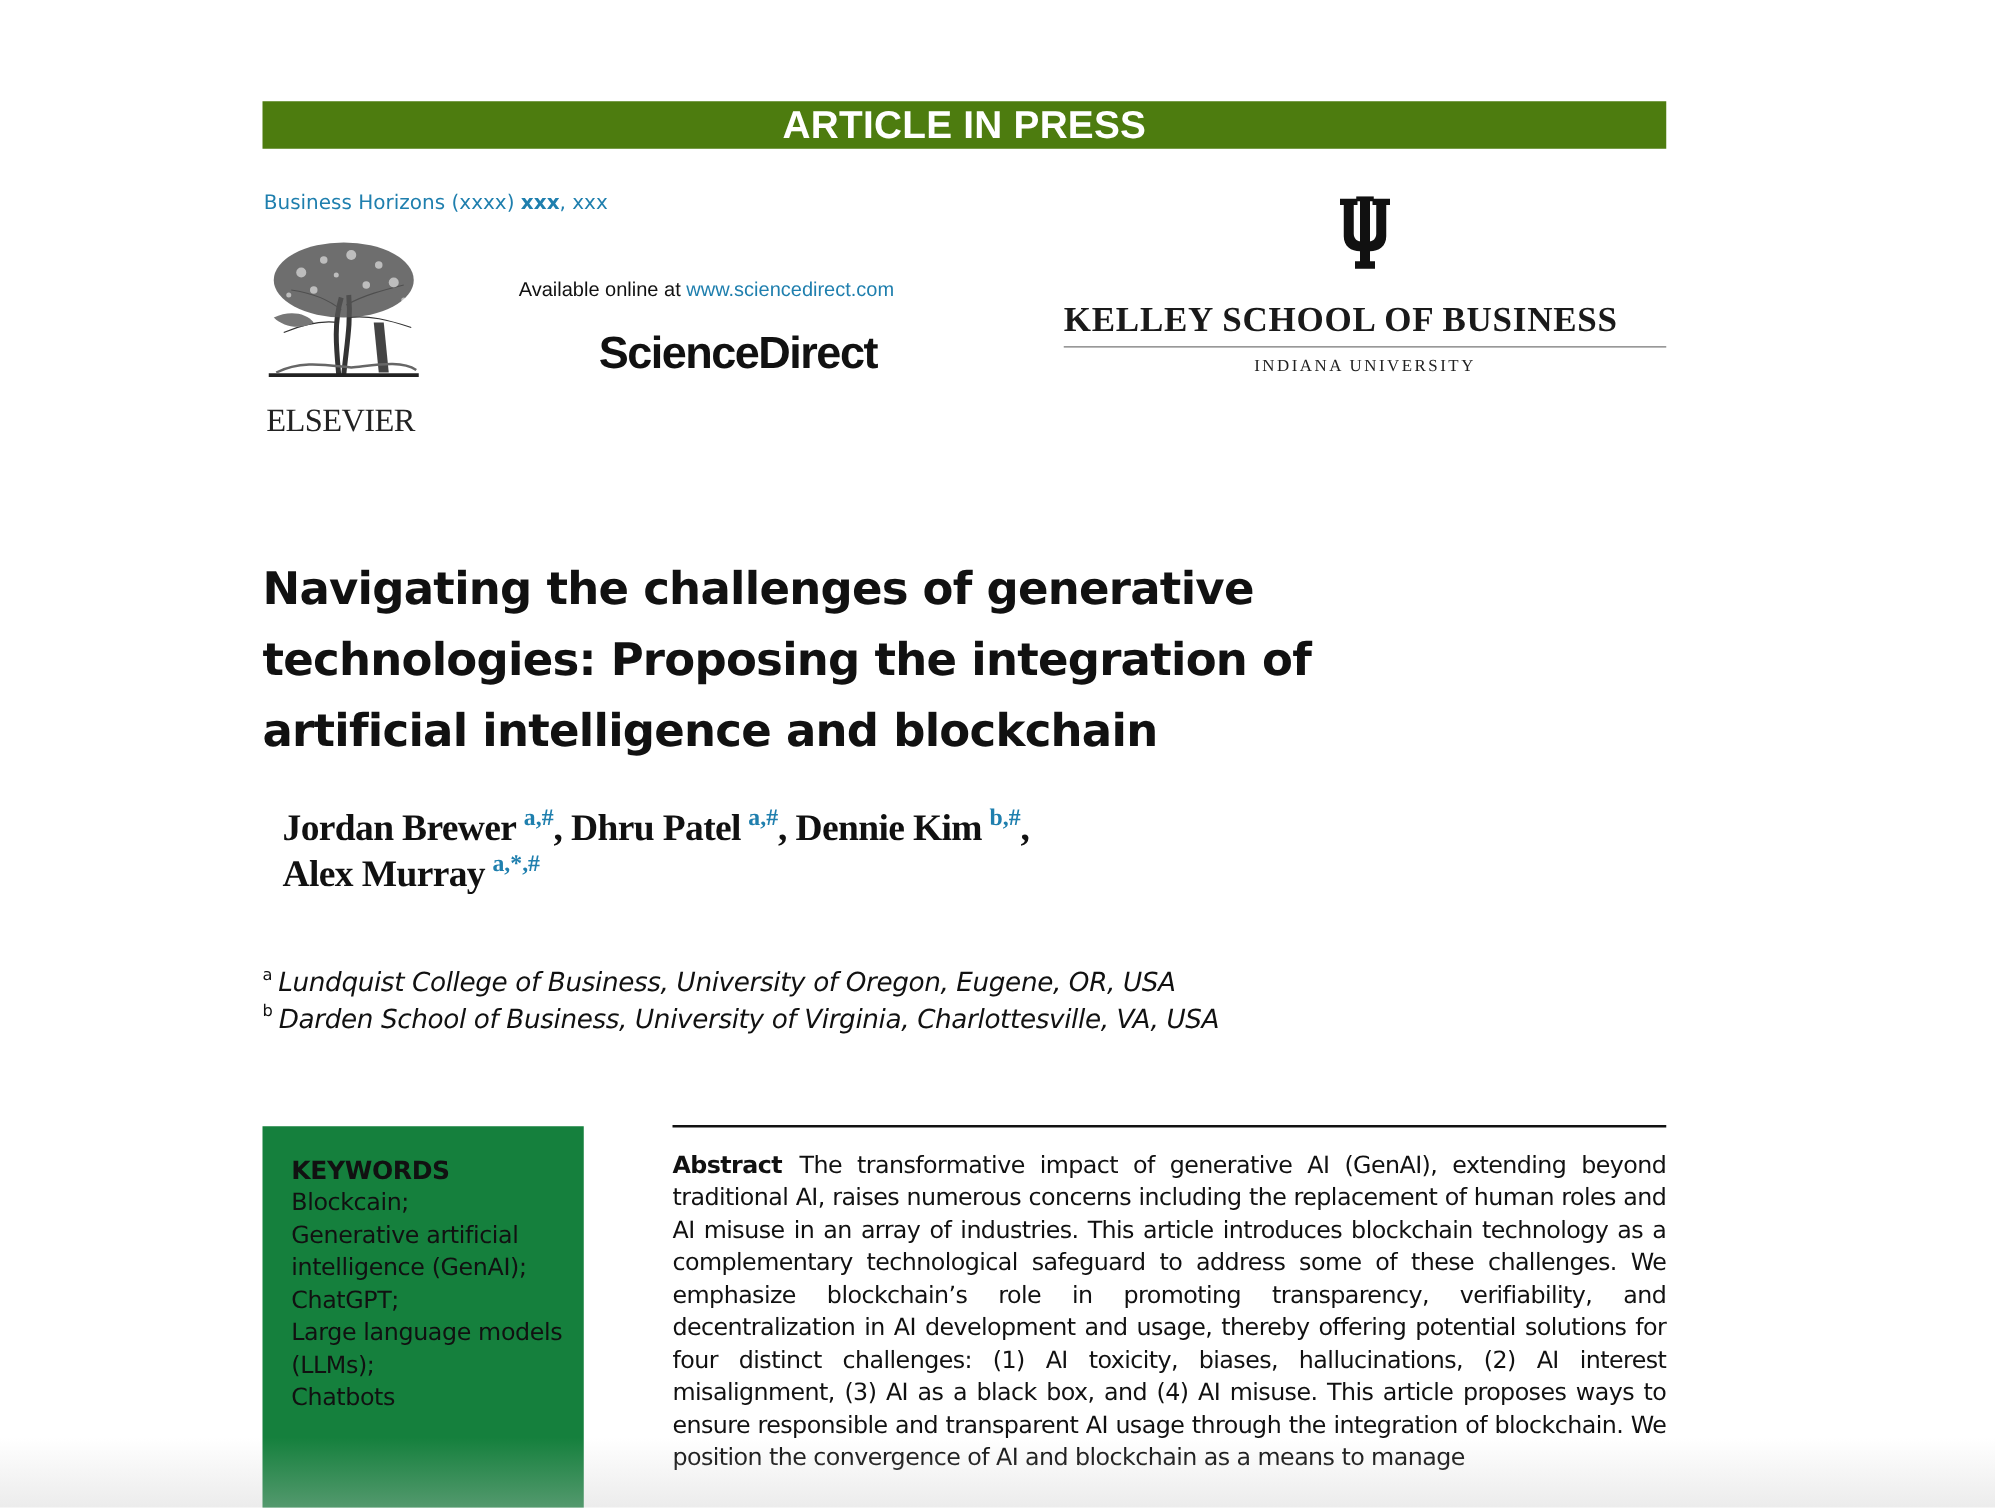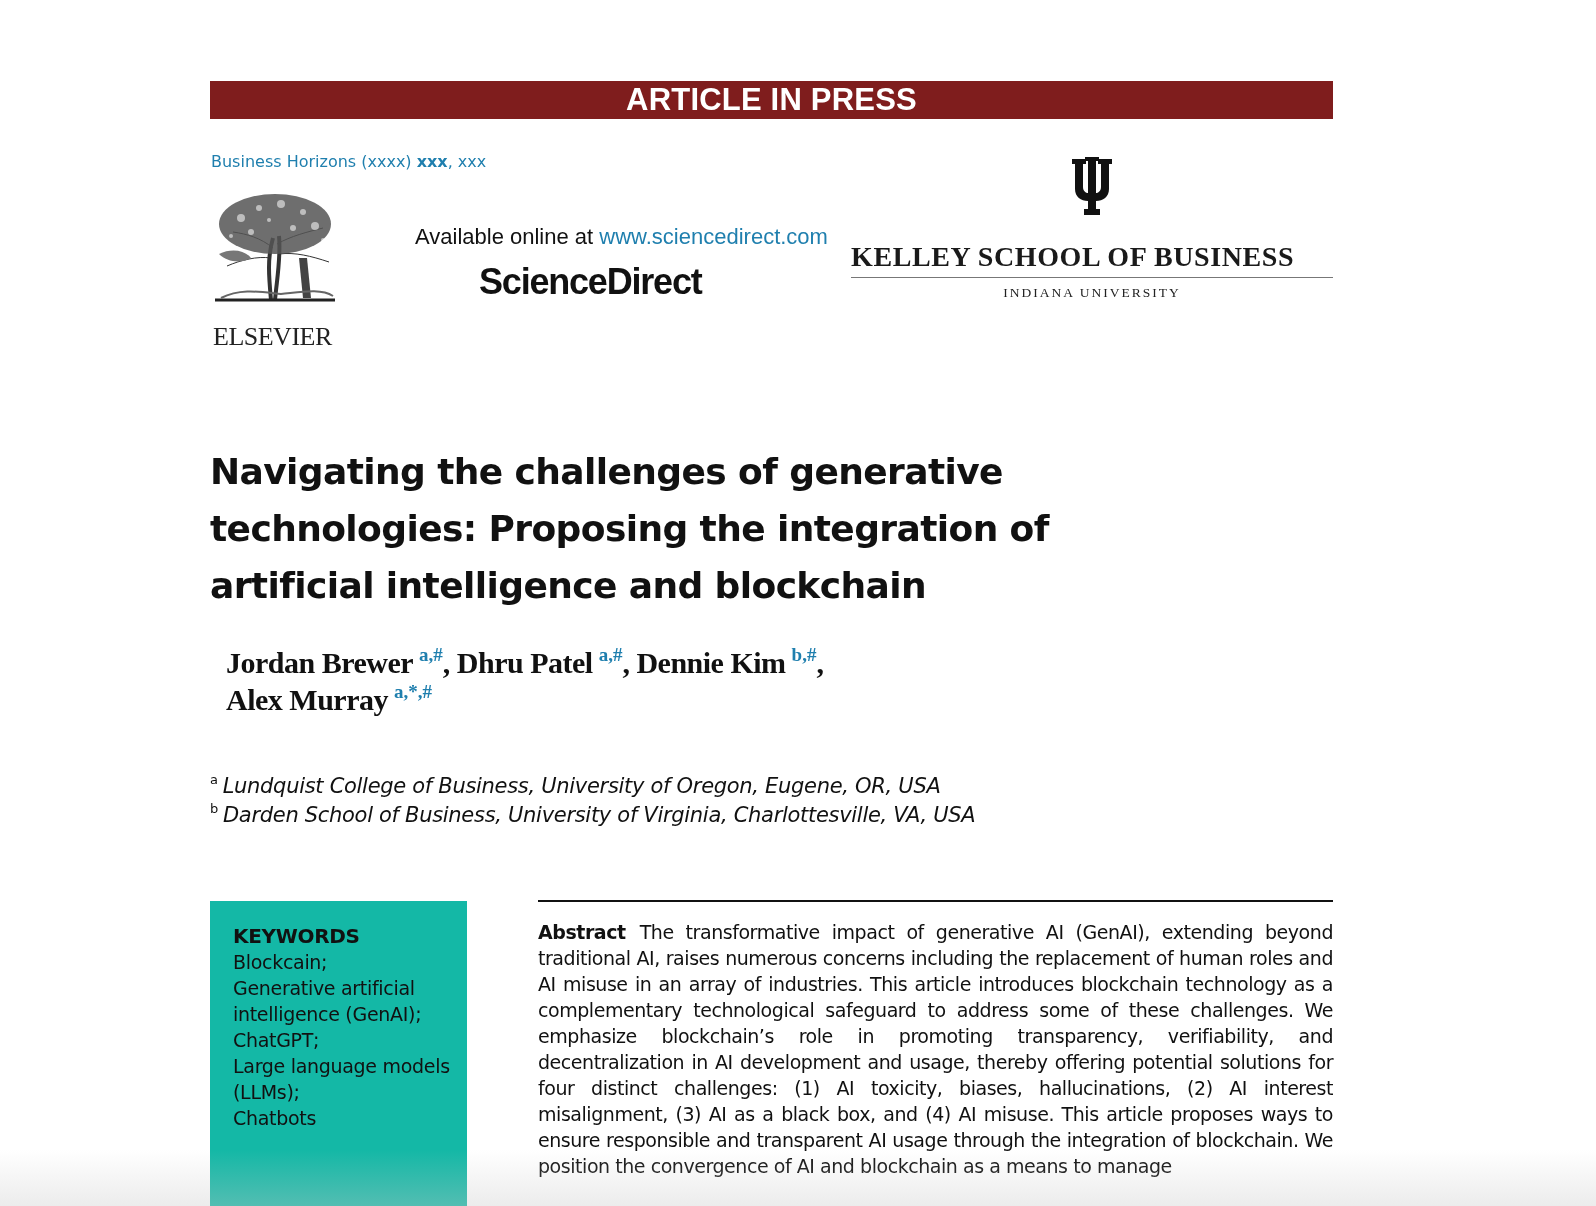--- a/index.html
+++ b/index.html
@@ -4,37 +4,37 @@
 <style>
   html, body { margin: 0; padding: 0; }
   body {
     width: 1596px; height: 1206px; overflow: hidden;
     background: #ffffff; position: relative;
     font-family: "DejaVu Sans", sans-serif; color: #111;
   }
   .page { position: absolute; left: 0; top: 0; width: 1596px; height: 1206px; }
   .aip-bar {
     position: absolute; left: 210px; top: 81px; width: 1123px; height: 38px;
-    background: #7f1d1d; color: #fff; text-align: center;
+    background: #4d7c0f; color: #fff; text-align: center;
     font-family: "Liberation Sans", sans-serif; font-weight: bold; font-size: 31px; line-height: 38px;
     letter-spacing: 0.2px;
   }
   .journal-ref {
     position: absolute; left: 211px; top: 152px;
     font-family: "DejaVu Sans", sans-serif; font-size: 16px; color: #1f7fae;
   }
   .journal-ref b { font-weight: bold; }
   .elsevier-logo { position: absolute; left: 211px; top: 188px; width: 128px; height: 145px; }
   .elsevier-text {
     position: absolute; left: 213px; top: 306px;
     font-family: "Liberation Serif", serif; font-size: 26px; color: #222; letter-spacing: -0.5px; margin-top: 16px;
   }
   .available {
     position: absolute; left: 415px; top: 224px;
-    font-family: "Liberation Sans", sans-serif; font-size: 22px; color: #111;
+    font-family: "Liberation Sans", sans-serif; font-size: 16px; color: #111;
   }
   .available .link { color: #1f7fae; }
   .sd-logo {
     position: absolute; left: 479px; top: 261px;
     font-family: "Liberation Sans", sans-serif; font-weight: bold; font-size: 36px; color: #111;
     letter-spacing: -1.2px;
   }
   .iu-logo { position: absolute; left: 1066px; top: 157px; width: 52px; height: 62px; }
   .kelley {
     position: absolute; left: 851px; top: 241px; width: 482px; text-align: left;
@@ -62,21 +62,21 @@
   }
   .authors sup { color: #1f7fae; font-size: 19px; vertical-align: 12px; line-height: 0; margin-left: 6px; letter-spacing: 0; }
   .affils {
     position: absolute; left: 210px; top: 772px;
     font-family: "DejaVu Sans", sans-serif; font-style: italic; font-size: 21px; line-height: 29px; color: #111;
     letter-spacing: -0.3px;
   }
   .affils sup { font-style: normal; font-size: 13px; vertical-align: 9px; line-height: 0; margin-right: 5px; }
   .keywords-box {
     position: absolute; left: 210px; top: 901px; width: 257px; height: 305px;
-    background: #14b8a6; box-sizing: border-box; padding: 22px 10px 0 23px;
+    background: #15803d; box-sizing: border-box; padding: 22px 10px 0 23px;
   }
   .keywords-title { font-family: "DejaVu Sans", sans-serif; font-weight: bold; font-size: 20px; line-height: 26px; color: #111; letter-spacing: -0.3px; }
   .keyword { font-family: "DejaVu Sans", sans-serif; font-size: 19px; line-height: 26px; color: #111; letter-spacing: -0.3px; }
   .abstract-rule { position: absolute; left: 538px; top: 900px; width: 795px; height: 2px; background: #111; }
   .abstract {
     position: absolute; left: 538px; top: 919px; width: 795px;
     font-family: "DejaVu Sans", sans-serif; font-size: 19px; line-height: 26px; color: #111;
     text-align: justify; letter-spacing: -0.45px;
   }
   .abstract .abs-label { font-weight: bold; margin-right: 14px; }

